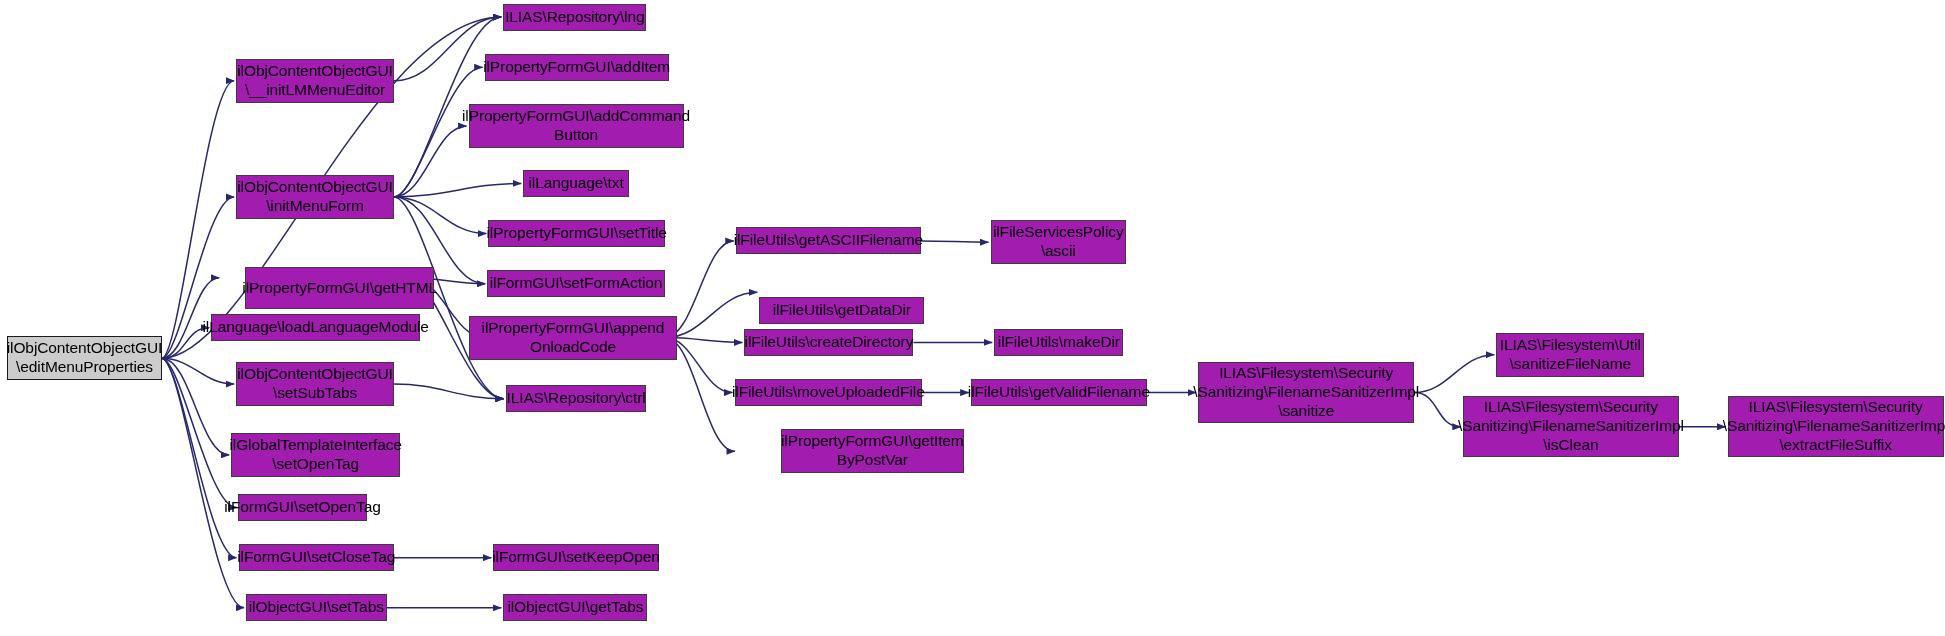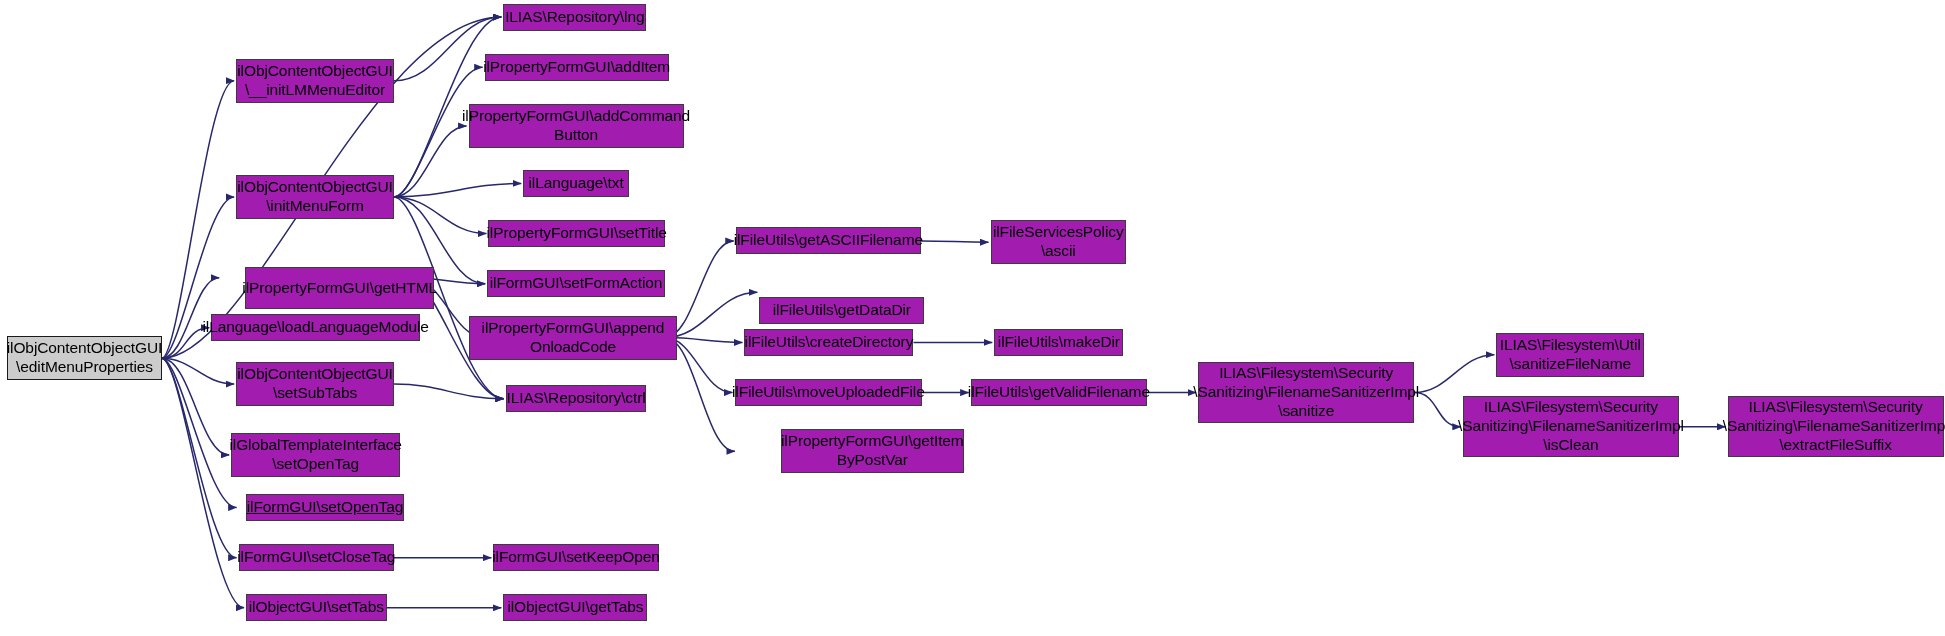--- a/index.html
+++ b/index.html
@@ -102,21 +102,21 @@
     <div class="node" style="left: 236.134px; top: 58.7077px; width: 157.837px; height: 44.0308px;"><span>ilObjContentObjectGUI
 \__initLMMenuEditor</span></div>
     <div class="node" style="left: 236.134px; top: 174.9px; width: 157.837px; height: 44.0308px;"><span>ilObjContentObjectGUI
 \initMenuForm</span></div>
     <div class="node" style="left: 221.22px; top: 267px; width: 188.907px; height: 42px; margin-left: 24px;"><span>ilPropertyFormGUI\getHTML</span></div>
     <div class="node" style="left: 211.278px; top: 314.331px; width: 208.792px; height: 26.9077px;"><span>ilLanguage\loadLanguageModule</span></div>
     <div class="node" style="left: 236.134px; top: 362.031px; width: 157.837px; height: 44.0308px;"><span>ilObjContentObjectGUI
 \setSubTabs</span></div>
     <div class="node" style="left: 231.163px; top: 432.969px; width: 169.022px; height: 44.0308px;"><span>ilGlobalTemplateInterface
 \setOpenTag</span></div>
-    <div class="node" style="left: 246px; top: 494.123px; width: 158px; height: 26.9077px; text-decoration: underline;"><span>ilFormGUI\setOpenTag</span></div>
+    <div class="node" style="left: 238px; top: 494.123px; width: 129px; height: 26.9077px;"><span>ilFormGUI\setOpenTag</span></div>
     <div class="node" style="left: 238.62px; top: 544.269px; width: 155.351px; height: 26.9077px;"><span>ilFormGUI\setCloseTag</span></div>
     <div class="node" style="left: 246.077px; top: 594.415px; width: 140.438px; height: 26.9077px;"><span>ilObjectGUI\setTabs</span></div>
     <div class="node" style="left: 503.339px; top: 3.66923px; width: 142.923px; height: 26.9077px;"><span>ILIAS\Repository\lng</span></div>
     <div class="node" style="left: 484.696px; top: 53.8154px; width: 183.936px; height: 26.9077px;"><span>ilPropertyFormGUI\addItem</span></div>
     <div class="node" style="left: 468.54px; top: 103.962px; width: 215.006px; height: 44.0308px;"><span>ilPropertyFormGUI\addCommand
 Button</span></div>
     <div class="node" style="left: 523.224px; top: 170.008px; width: 105.639px; height: 26.9077px; text-align: center;"><span>ilLanguage\txt</span></div>
     <div class="node" style="left: 488.425px; top: 220.154px; width: 176.479px; height: 26.9077px;"><span>ilPropertyFormGUI\setTitle</span></div>
     <div class="node" style="left: 487.182px; top: 270.3px; width: 177.722px; height: 26.9077px;"><span>ilFormGUI\setFormAction</span></div>
     <div class="node" style="left: 469px; top: 315.554px; width: 208px; height: 44.0308px;"><span>ilPropertyFormGUI\append

